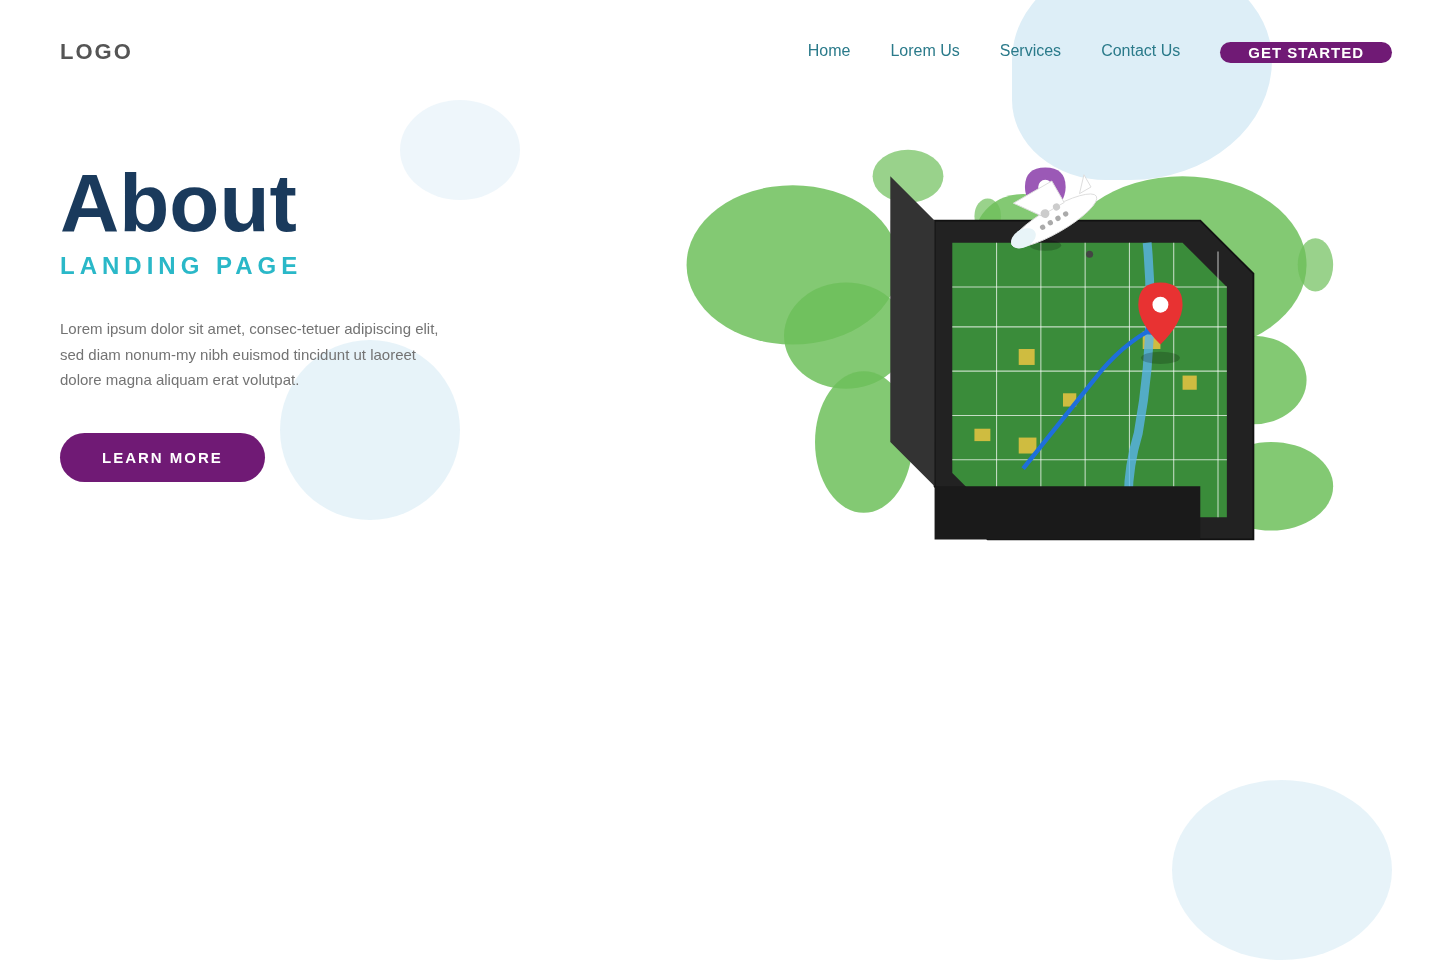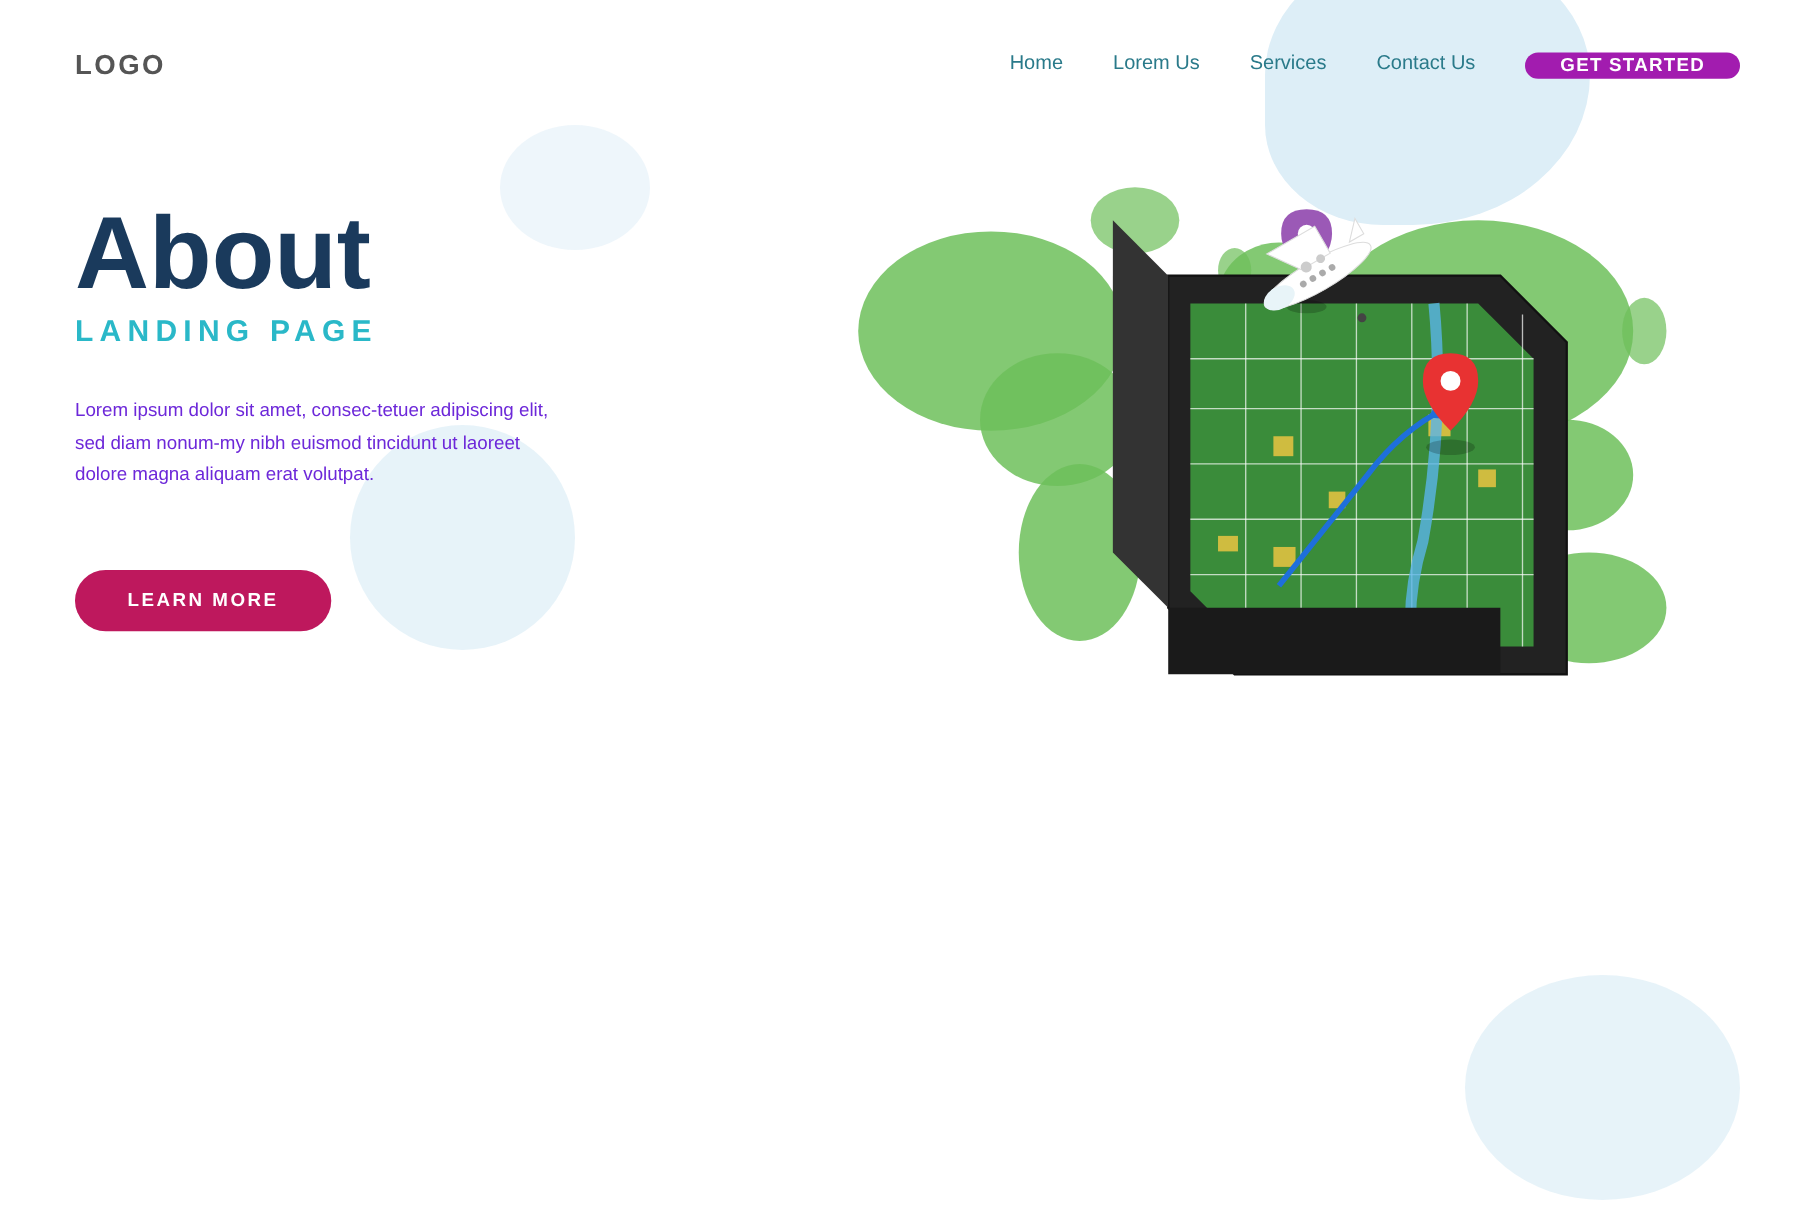--- a/index.html
+++ b/index.html
@@ -76,21 +76,21 @@
       gap: 40px;
     }
     .nav-link {
       font-size: 16px;
       color: #2a7a8a;
       text-decoration: none;
       font-weight: 500;
       cursor: pointer;
     }
     .btn-get-started {
-      background: #a21caf;
+      background: #701a75;
       color: #fff;
       border: none;
       border-radius: 25px;
       padding: 2px 28px;
       font-size: 15px;
       font-weight: bold;
       letter-spacing: 1px;
       cursor: pointer;
     }
 
@@ -111,27 +111,27 @@
     .hero-subtitle {
       font-size: 24px;
       font-weight: 700;
       color: #2ab8c8;
       letter-spacing: 5px;
       margin-bottom: 36px;
       text-transform: uppercase;
     }
     .hero-description {
       font-size: 15px;
-      color: #6d28d9;
+      color: #737373;
       line-height: 1.7;
-      margin-bottom: 63px;
+      margin-bottom: 40px;
       max-width: 380px;
     }
     .btn-learn-more {
-      background: #be185d;
+      background: #701a75;
       color: #fff;
       border: none;
       border-radius: 30px;
       padding: 16px 42px;
       font-size: 15px;
       font-weight: bold;
       letter-spacing: 2px;
       cursor: pointer;
       text-transform: uppercase;
     }

